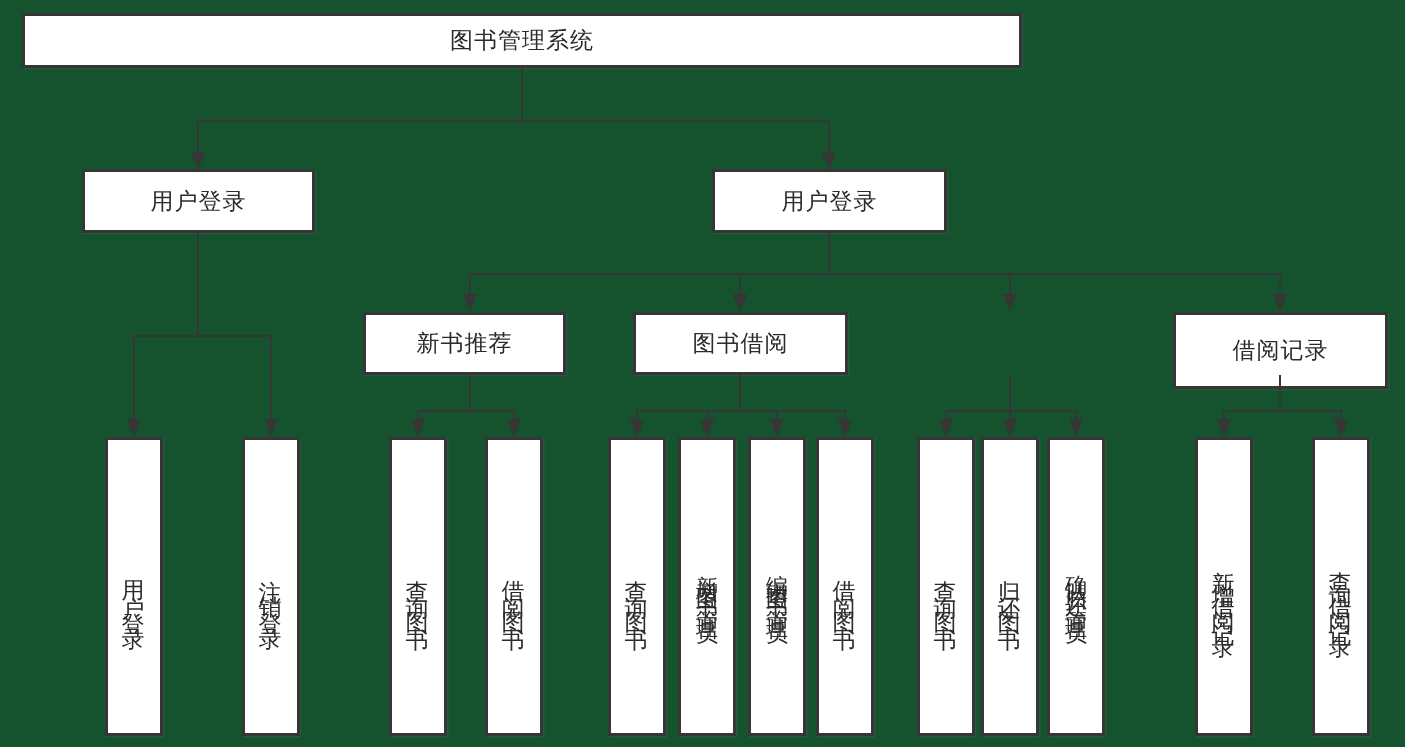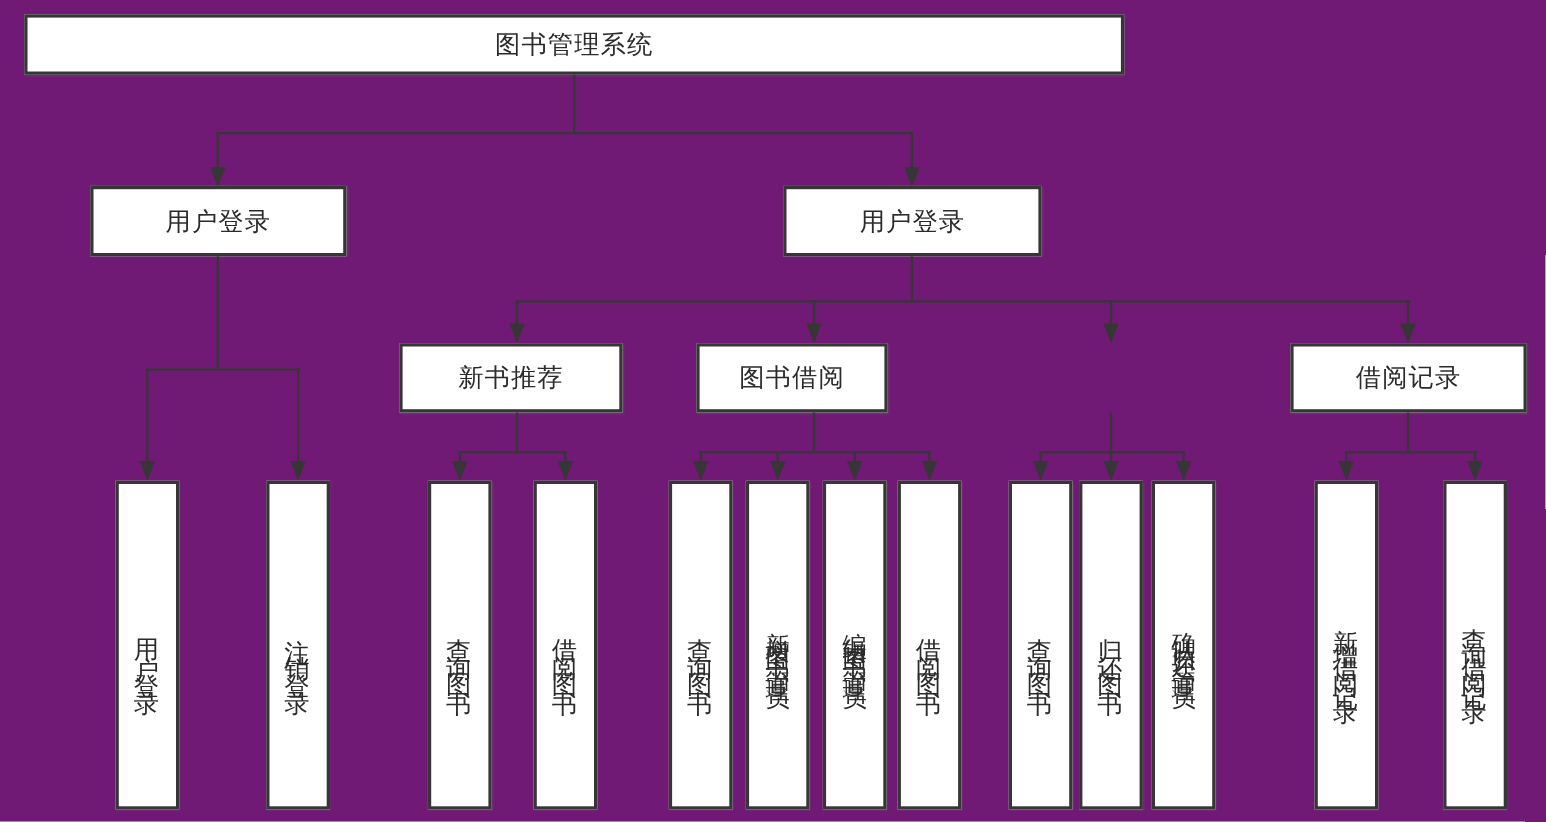--- a/index.html
+++ b/index.html
@@ -1,17 +1,17 @@
 <!DOCTYPE html>
 <html><head>
 <meta charset="utf-8">
 <style>
   html,body{margin:0;padding:0;background:#ffffff;}
   .canvas{
-    position:relative;width:1405px;height:747px;background:#701a75;overflow:hidden;
+    position:relative;width:1405px;height:747px;background:#14532d;overflow:hidden;
     font-family:"Liberation Sans","DejaVu Sans",sans-serif;
   }
   .box{
     position:absolute;box-sizing:border-box;background:#ffffff;
     border:3px solid #363636;display:flex;align-items:center;justify-content:center;
     color:#2b2b2b;font-size:23px;letter-spacing:1px;
     box-shadow:1px 1px 2px rgba(110,110,110,.35);
     white-space:nowrap;
   }
   .vbox{
@@ -29,23 +29,23 @@
   .watermark{
     position:absolute;right:6px;bottom:8px;z-index:5;
     color:#a8a8a8;font-size:21px;
     text-shadow:1px 1px 0 rgba(255,255,255,.95),-1px -1px 1px rgba(255,255,255,.7),2px 2px 2px rgba(255,255,255,.8);
   }
   
   #n-root{left:22px;top:13px;width:1000px;height:55px;}
   #n-user-login{left:82px;top:169px;width:233px;height:64px;}
   #n-book-mgmt{left:712px;top:169px;width:235px;height:64px;}
   #n-newbook{left:363px;top:312px;width:203px;height:63px;}
-  #n-borrowing{left:633px;top:312px;width:174px;height:63px;}
+  #n-borrowing{left:633px;top:312px;width:215px;height:63px;}
   #n-current{left:903px;top:312px;width:215px;height:63px;}
-  #n-records{left:1173px;top:312px;width:215px;height:63px;}
+  #n-records{left:1173px;top:312px;width:215px;height:77px;}
   .leaf{top:437px;width:58px;height:299px;}
   #l-user-login{left:105px;} #l-logout{left:242px;}
   #l-query1{left:389px;}   #l-borrow1{left:485px;}
   #l-query2{left:608px;}   #l-addbook{left:678px;}
   #l-editbook{left:748px;} #l-borrow2{left:816px;}
   #l-query3{left:917px;}   #l-return{left:981px;}
   #l-confirm{left:1047px;}
   #l-addrec{left:1195px;}  #l-queryrec{left:1312px;}
   
   #c1s{left:521px;top:68px;width:2px;height:52px;}

